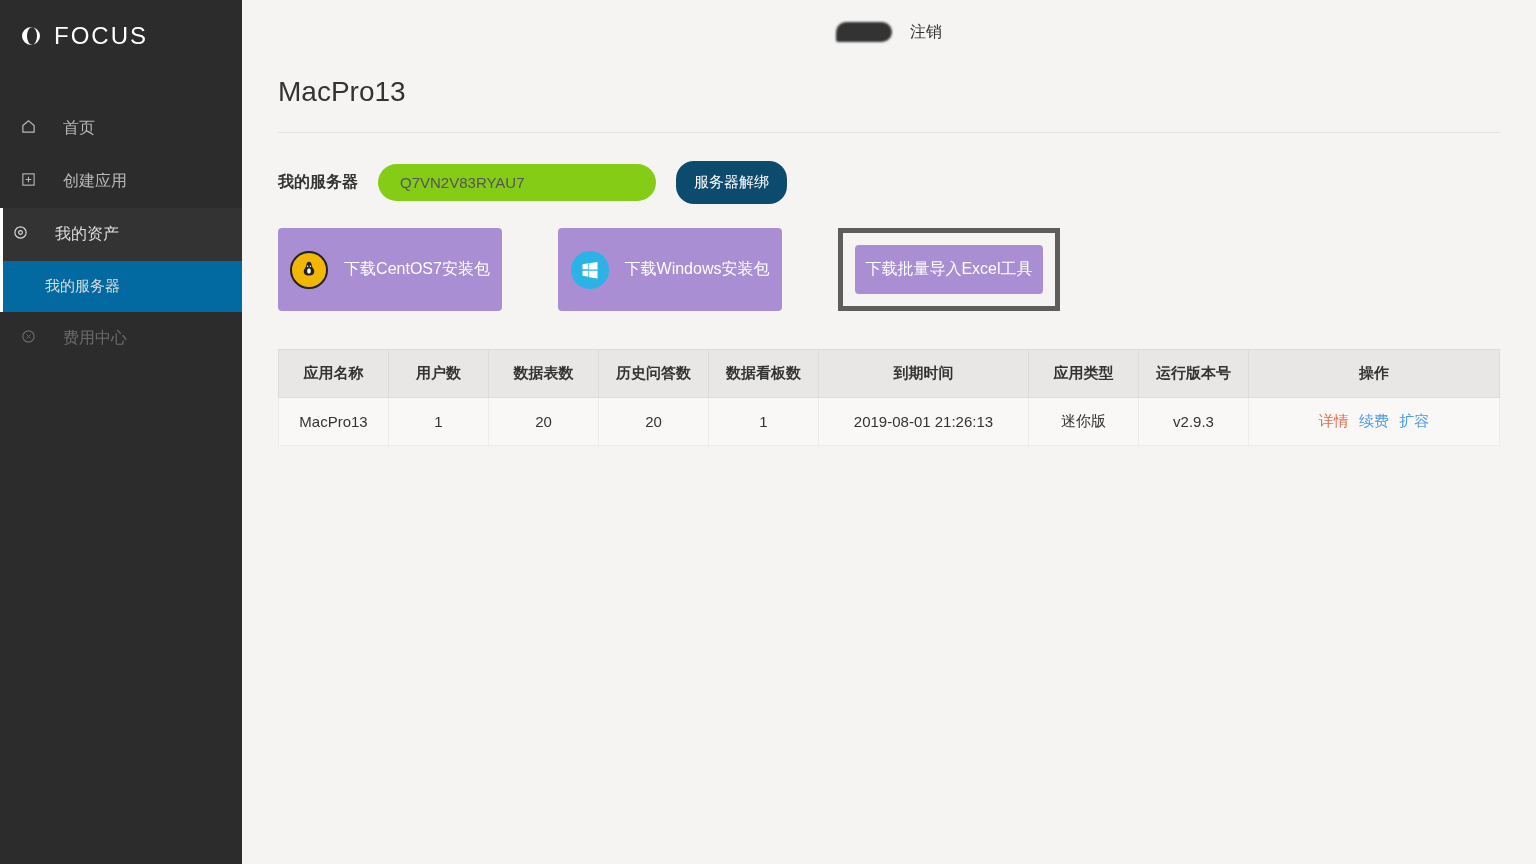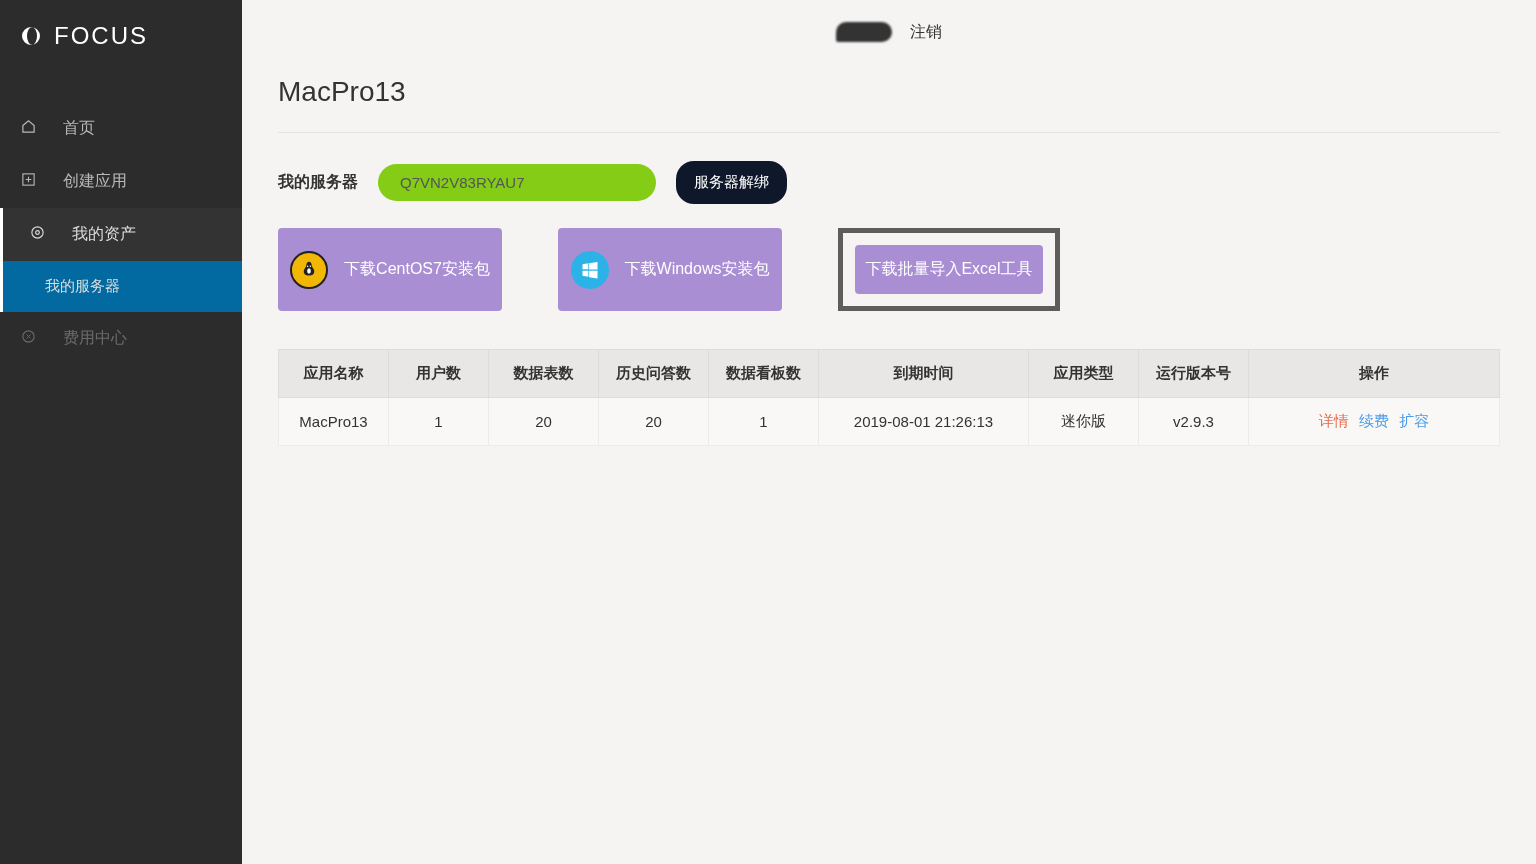--- a/index.html
+++ b/index.html
@@ -52,21 +52,21 @@
       cursor: pointer;
       font-size: 16px;
       color: #b8b8b8;
     }
     .nav-item.dim {
       color: #6a6a6a;
     }
     .nav-item.active-parent {
       color: #dcdcdc;
       border-left: 3px solid #fff;
-      padding-left: 26px;
+      padding-left: 9px;
       background: #333;
     }
     .nav-sub {
       padding: 16px 20px 16px 42px;
       font-size: 15px;
       color: #dcdcdc;
       border-left: 3px solid #fff;
       background: #0369a1;
       cursor: pointer;
     }
@@ -126,21 +126,21 @@
     }
     .server-code {
       background: #84cc16;
       border-radius: 20px;
       padding: 10px 22px;
       font-size: 15px;
       color: #555;
       min-width: 278px;
     }
     .unbind-btn {
-      background: #0f172a;
+      background: #0c4a6e;
       color: #fff;
       border: none;
       border-radius: 18px;
       padding: 12px 18px;
       font-size: 15px;
       cursor: pointer;
       font-weight: 500;
     }
     .download-row {
       display: flex;

